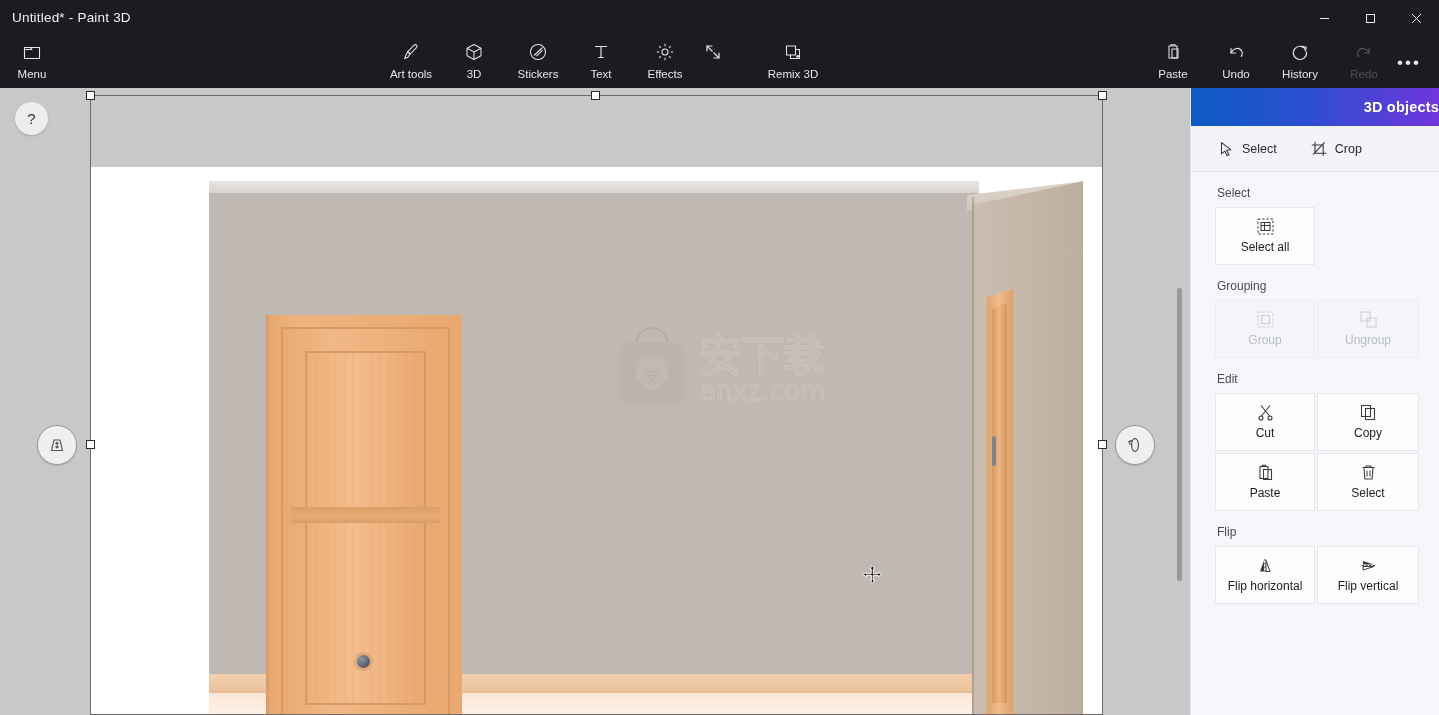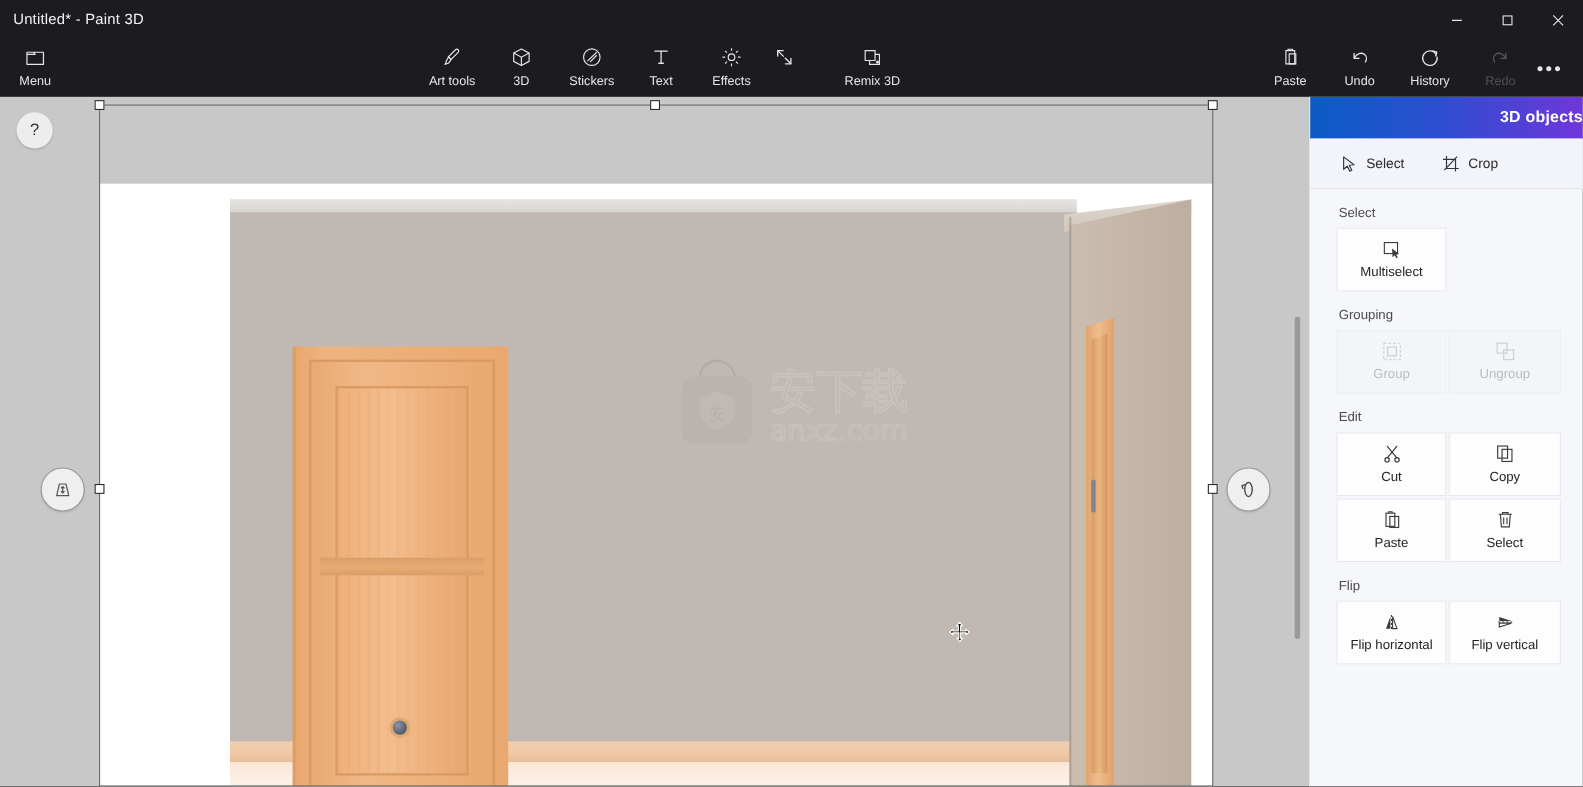--- a/index.html
+++ b/index.html
@@ -482,25 +482,26 @@
         </span>
         <span>Crop</span>
       </div>
     </div>
 
     <div class="sec-label">Select</div>
     <div class="grid">
       <div class="cell">
         <span>
           <svg width="17" height="17" viewBox="0 0 17 17">
-              <rect x="1.5" y="2.5" width="12" height="10" stroke="#3a3a41" stroke-width="1" fill="none"></rect>
-              <path d="M8.5 8l6.5 5-2.7.4 1.4 2.7-1.3.6-1.4-2.7-2 1.9z" fill="#3a3a41"></path>
-            </svg>
-        </span>
-        <span class="cl">Multiselect</span>
+              <rect x="1" y="1" width="15" height="15" stroke="#3a3a41" stroke-width="1" fill="none" stroke-dasharray="2.4 1.8"></rect>
+              <rect x="4" y="4.5" width="9" height="8" stroke="#3a3a41" stroke-width="1" fill="none"></rect>
+              <path d="M4 7.5h9M7.5 4.5v8" stroke="#3a3a41" stroke-width="1"></path>
+            </svg>
+        </span>
+        <span class="cl">Select all</span>
       </div>
     </div>
 
     <div class="sec-label">Grouping</div>
     <div class="grid">
       <div class="cell dis">
         <span>
           <svg width="17" height="17" viewBox="0 0 17 17">
               <rect x="1" y="1" width="15" height="15" stroke="#7b7f88" stroke-width="1" fill="none" stroke-dasharray="2.4 1.8"></rect>
               <rect x="4.5" y="4.5" width="8" height="8" stroke="#7b7f88" stroke-width="1" fill="none"></rect>

